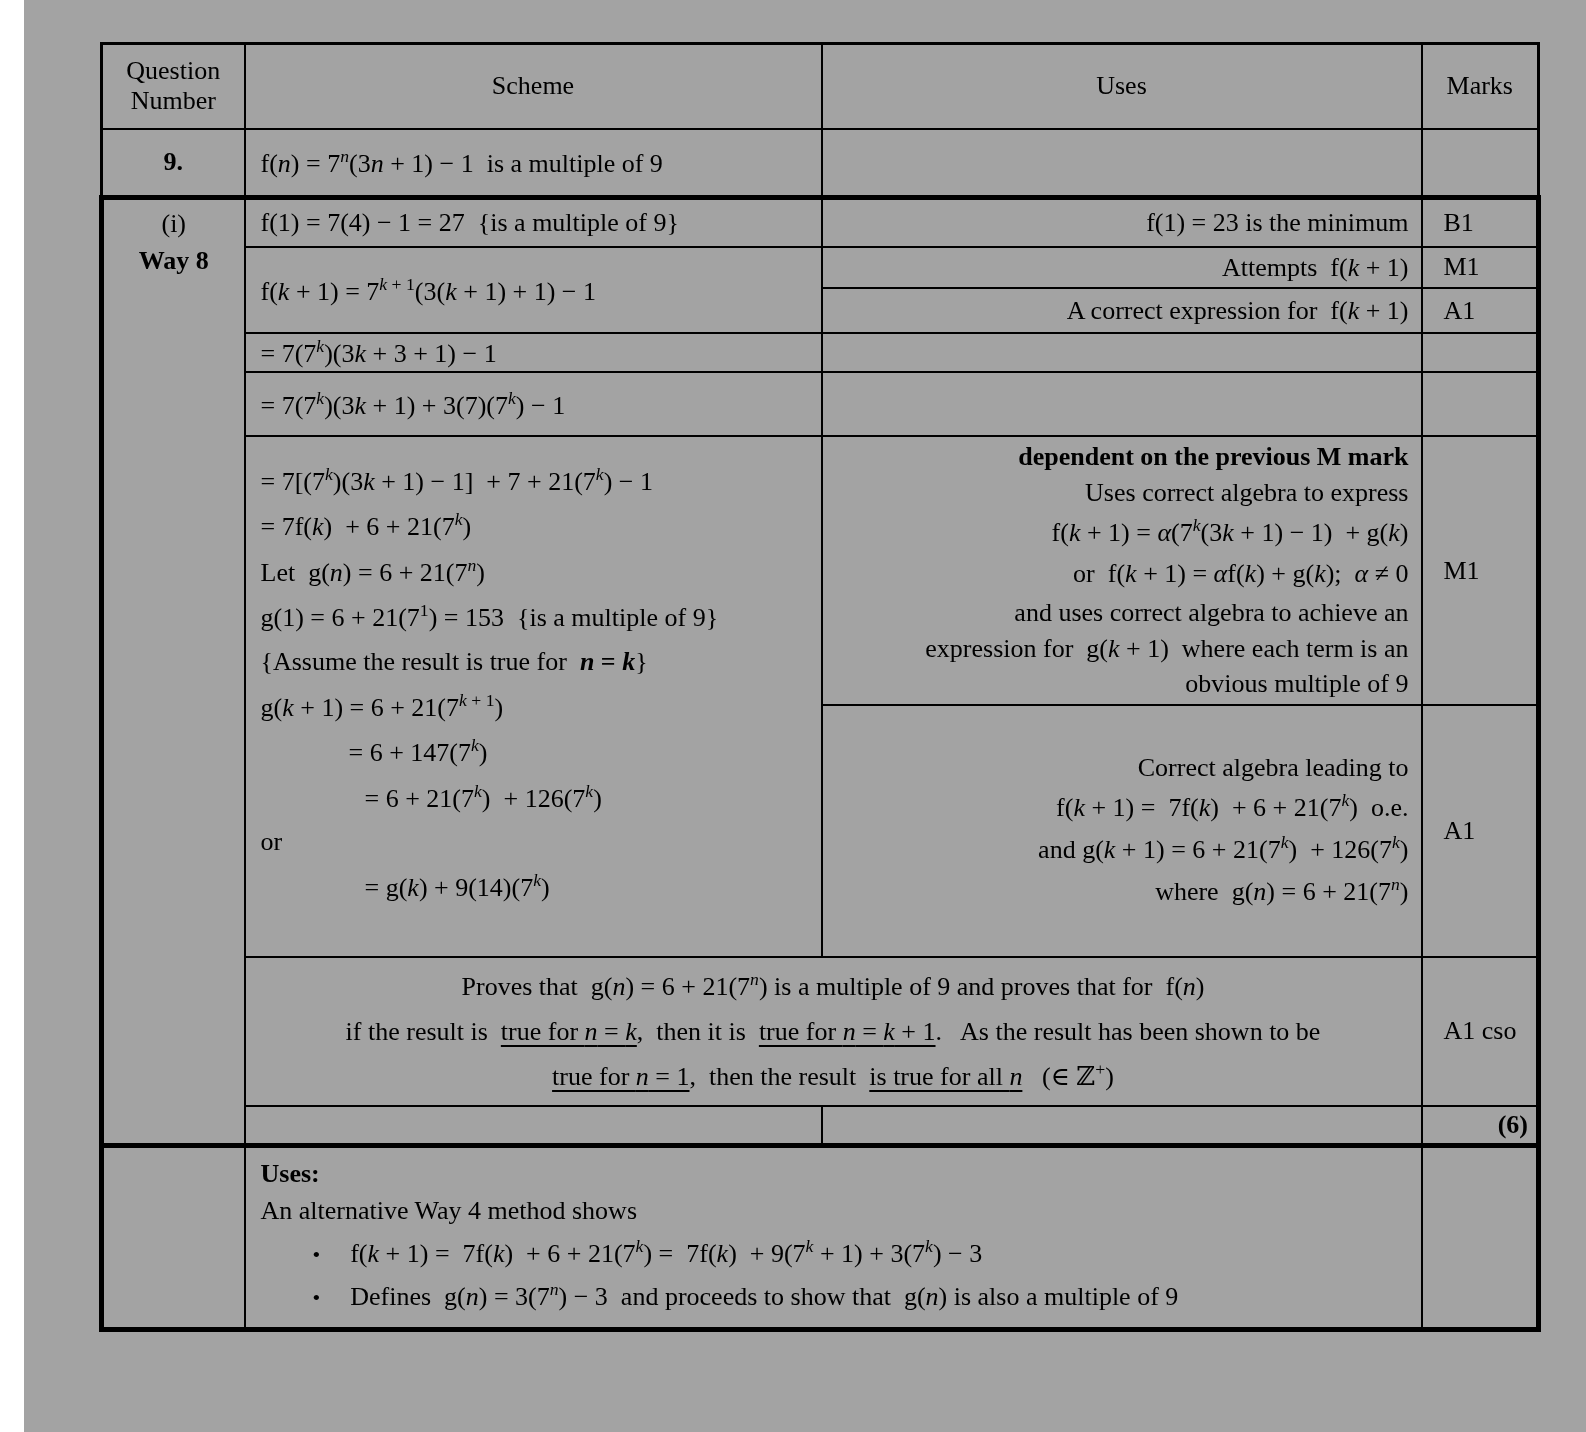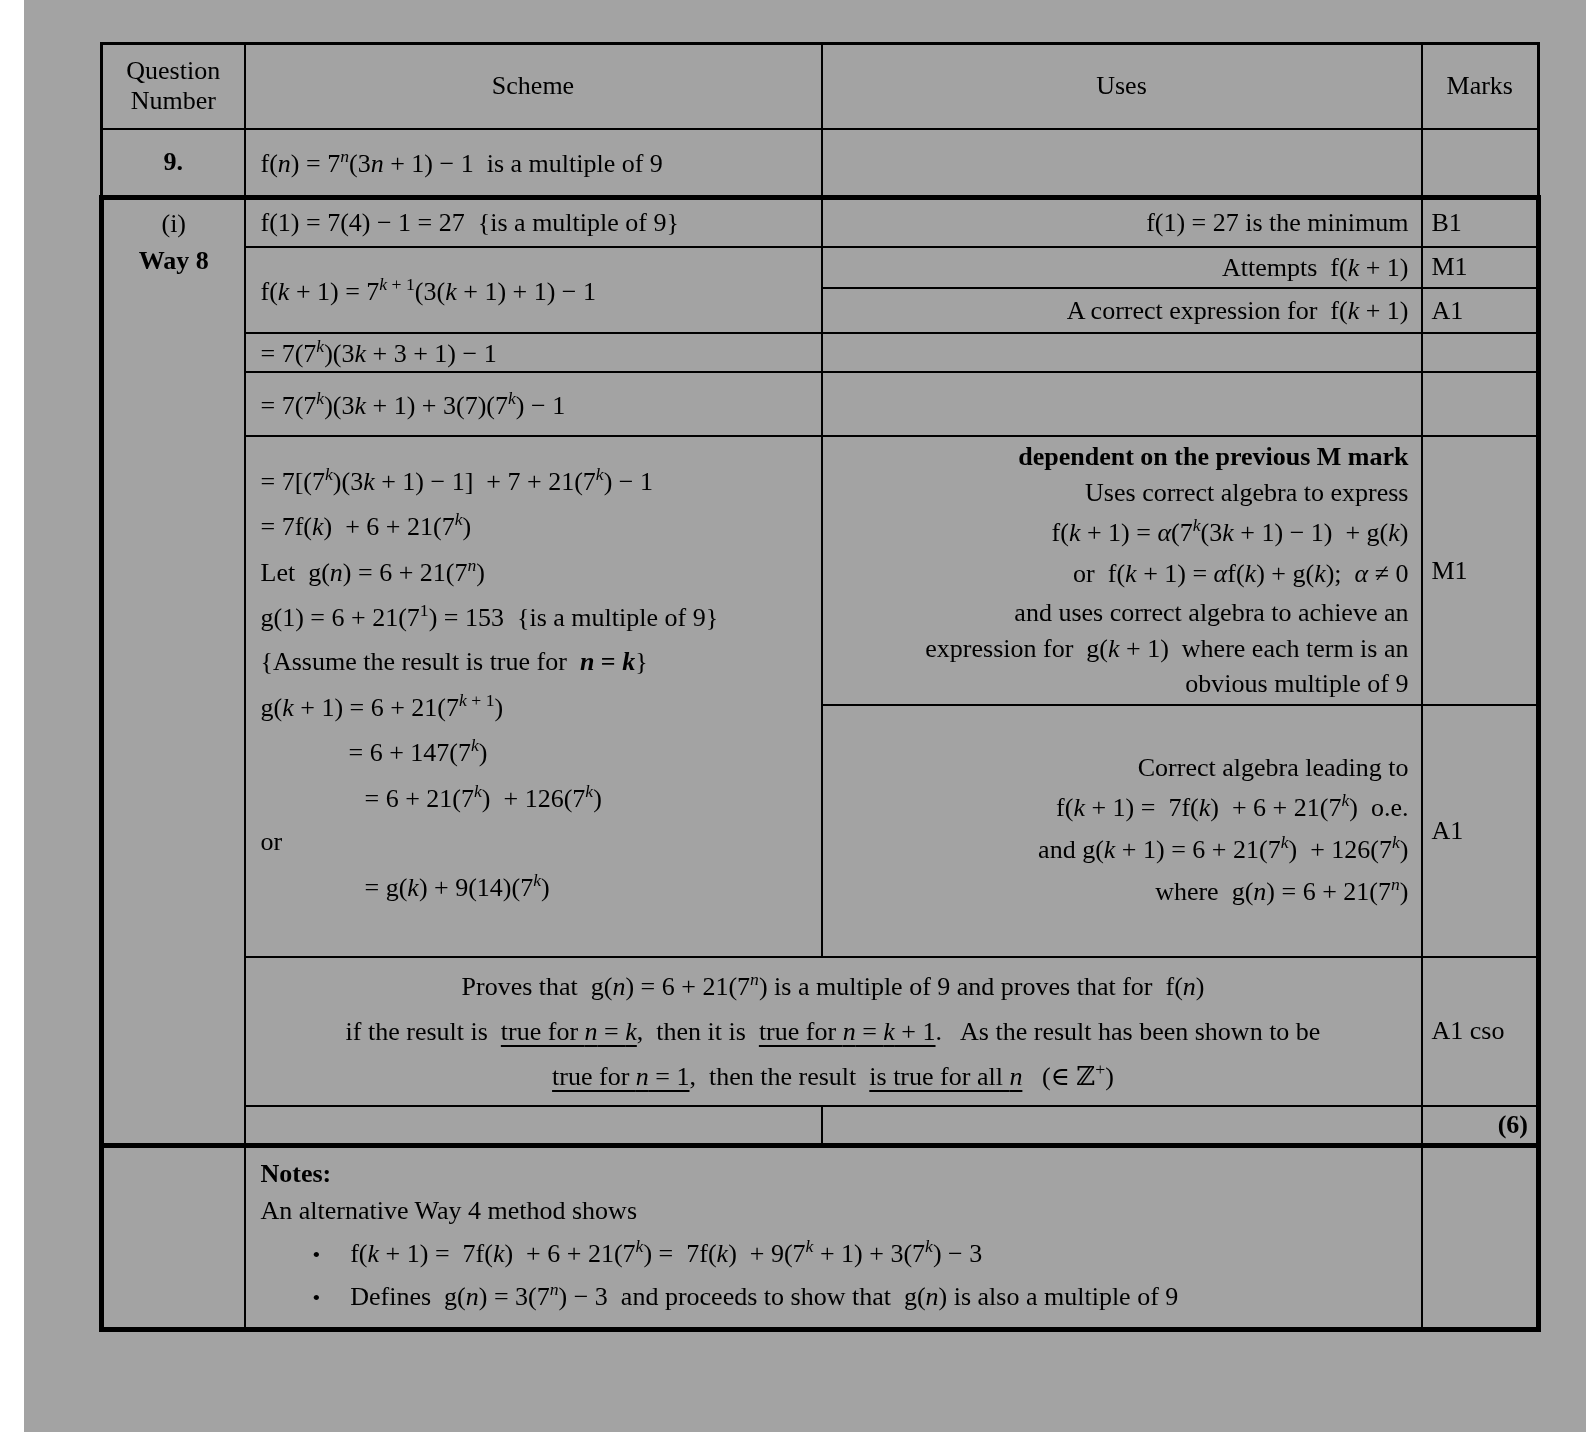--- a/index.html
+++ b/index.html
@@ -26,21 +26,21 @@
     vertical-align:middle;
     overflow:hidden;
   }
   .center{ text-align:center; }
   .bold{ font-weight:bold; }
 
   .head-cell{ text-align:center; vertical-align:middle; }
 
   .scheme-cell{ text-align:left; padding-left:15px; }
   .notes-cell{ text-align:right; padding-right:12px; line-height:1.38; }
-  .marks-cell{ text-align:left; padding-left:9px; vertical-align:middle; }
+  .marks-cell{ text-align:left; padding-left:21px; vertical-align:middle; }
 
   .thick-left{ border-left:5px solid #000; }
   .thick-right{ border-right:5px solid #000; }
   .thick-top{ border-top:5px solid #000; }
   .thick-bottom{ border-bottom:5px solid #000; }
 
   .qn-section{ vertical-align:top; text-align:center; padding-top:9px; }
   .way-label{ font-weight:bold; margin-top:7px; }
 
   .block-cell{ vertical-align:top; padding-top:16px; }
@@ -92,21 +92,21 @@
       <td></td>
       <td></td>
     </tr>
 
     <tr style="height:49px">
       <td class="qn-section thick-left thick-top thick-bottom" rowspan="9">
         <div>(i)</div>
         <div class="way-label">Way 8</div>
       </td>
       <td class="scheme-cell thick-top">f(1) = 7(4) − 1 = 27&nbsp; {is a multiple of 9}</td>
-      <td class="notes-cell thick-top">f(1) = 27 is the minimum</td>
+      <td class="notes-cell thick-top">f(1) = 23 is the minimum</td>
       <td class="marks-cell thick-top thick-right">B1</td>
     </tr>
 
     <tr style="height:40px">
       <td class="scheme-cell" rowspan="2">f(<i>k</i> + 1) = 7<sup><i>k</i> + 1</sup>(3(<i>k</i> + 1) + 1) − 1</td>
       <td class="notes-cell">Attempts&nbsp; f(<i>k</i> + 1)</td>
       <td class="marks-cell thick-right">M1</td>
     </tr>
 
     <tr style="height:45px">
@@ -172,21 +172,21 @@
 
     <tr style="height:40px">
       <td class="thick-bottom"></td>
       <td class="thick-bottom"></td>
       <td class="marks-cell total-cell thick-right thick-bottom">(6)</td>
     </tr>
 
     <tr style="height:165px">
       <td class="thick-left thick-top thick-bottom"></td>
       <td colspan="2" class="note-cell thick-top thick-bottom">
-        <div class="note-line bold">Notes:</div>
+        <div class="note-line bold">Uses:</div>
         <div class="note-line">An alternative Way 4 method shows</div>
         <div class="bullet-line">
           <span class="bullet">•</span><span>f(<i>k</i> + 1) =&nbsp; 7f(<i>k</i>)&nbsp; + 6 + 21(7<sup><i>k</i></sup>) =&nbsp; 7f(<i>k</i>)&nbsp; + 9(7<sup><i>k</i></sup> + 1) + 3(7<sup><i>k</i></sup>) − 3</span>
         </div>
         <div class="bullet-line">
           <span class="bullet">•</span><span>Defines&nbsp; g(<i>n</i>) = 3(7<sup><i>n</i></sup>) − 3&nbsp; and proceeds to show that&nbsp; g(<i>n</i>) is also a multiple of 9</span>
         </div>
       </td>
       <td class="thick-right thick-top thick-bottom"></td>
     </tr>

